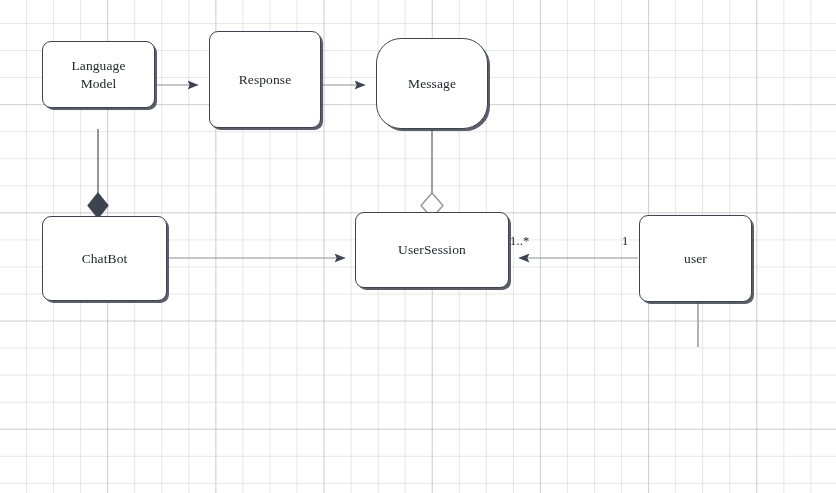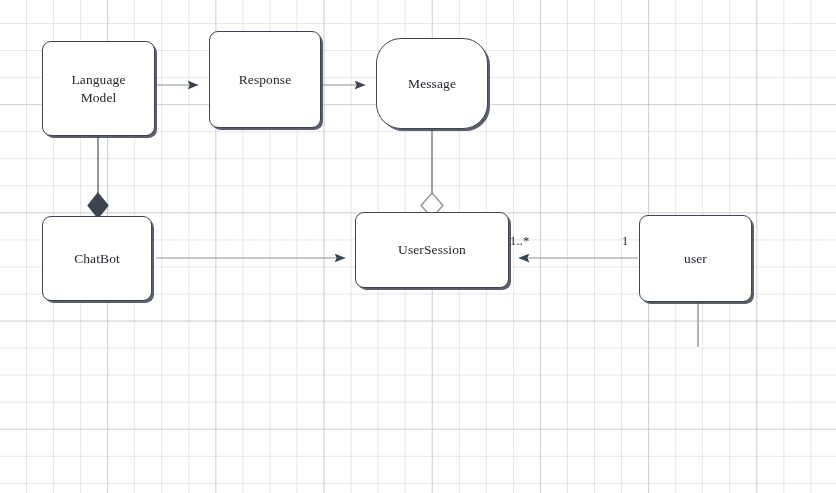--- a/index.html
+++ b/index.html
@@ -95,28 +95,28 @@
     <g>
       <line x1="432" y1="130" x2="432" y2="212" stroke="#9b9fa7" stroke-width="2"></line>
       <polygon points="432,193 443,205.5 432,218 421,205.5" fill="#ffffff" stroke="#8b8f98" stroke-width="1.3"></polygon>
     </g>
 
     <g>
       <line x1="698" y1="302" x2="698" y2="347" stroke="#9b9fa7" stroke-width="1.6"></line>
     </g>
   </svg>
 
-  <div class="node" style="left:42px; top:41px; width:113px; height:95px;">Language
+  <div class="node" style="left:42px; top:41px; width:113px; height:67px;">Language
 Model</div>
 
   <div class="node" style="left:209px; top:31px; width:112px; height:97px;">Response</div>
 
   <div class="node" style="left:376px; top:38px; width:112px; height:91px;border-radius:25px;">Message</div>
 
-  <div class="node" style="left:42px; top:216px; width:110px; height:85px;">ChatBot</div>
+  <div class="node" style="left:42px; top:216px; width:125px; height:85px;">ChatBot</div>
 
   <div class="node" style="left:355px; top:212px; width:154px; height:76px;">UserSession</div>
 
   <div class="node" style="left:639px; top:215px; width:113px; height:87px;">user</div>
 
 
   <div class="multiplicity" style="left:510px; top:234px;">1..*</div>
 
   <div class="multiplicity" style="left:622px; top:234px;">1</div>
 

